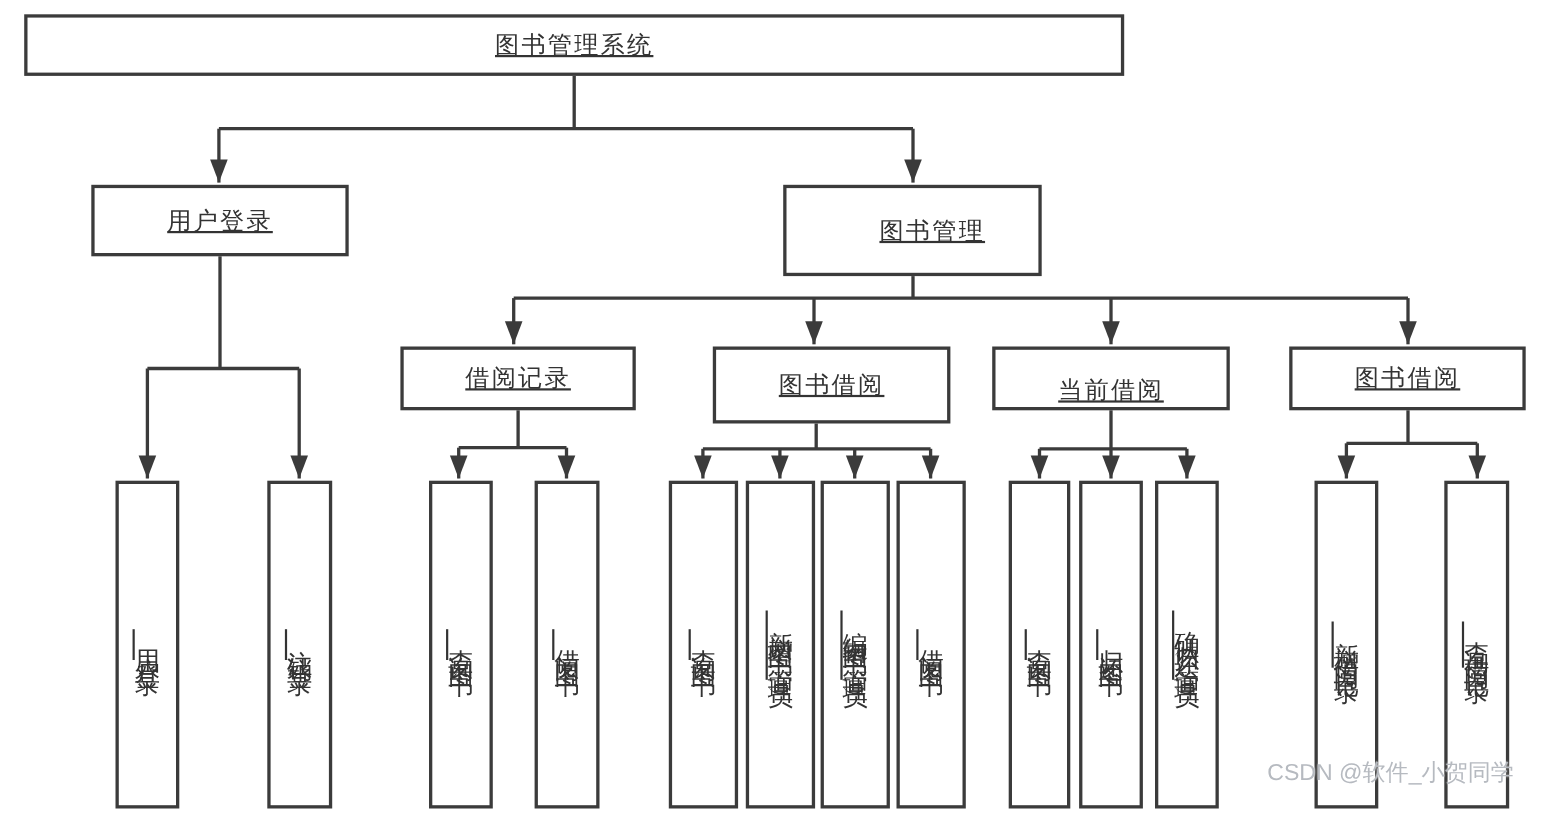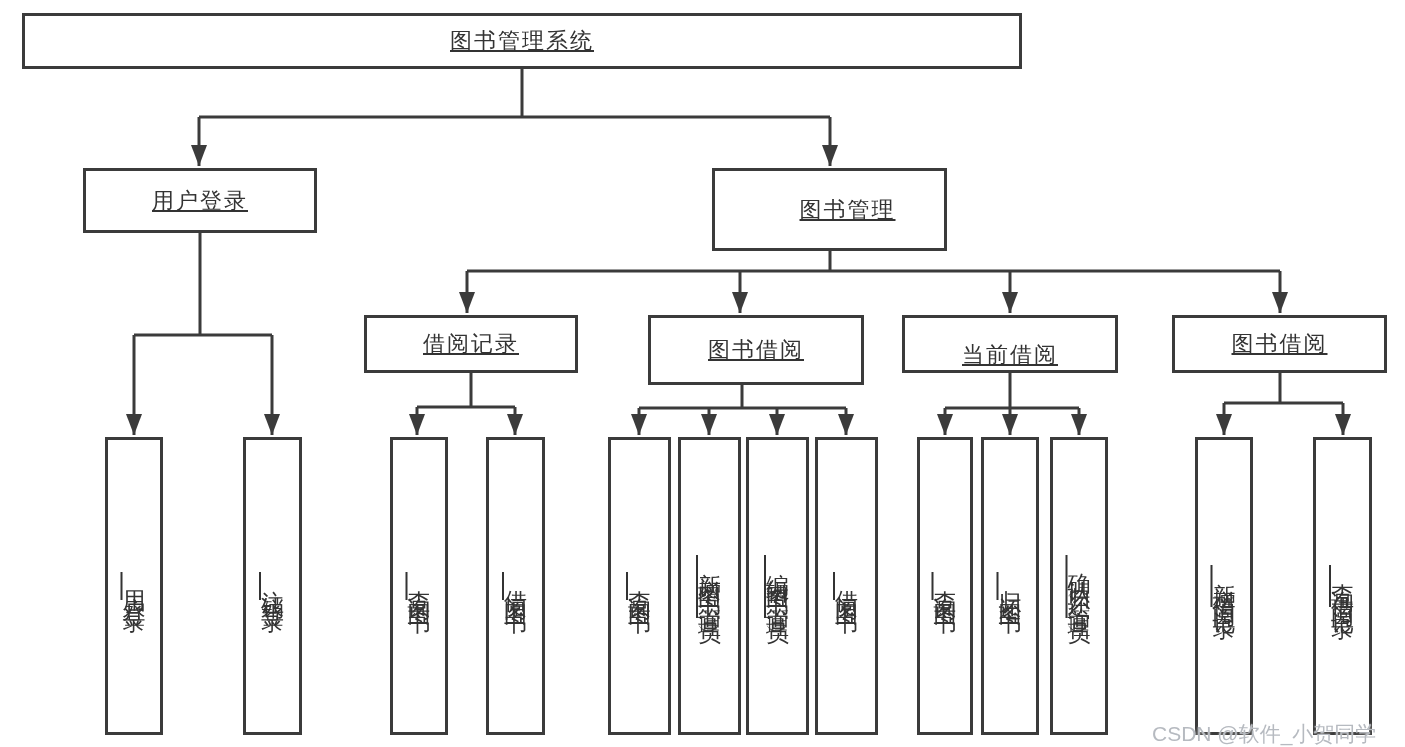--- a/index.html
+++ b/index.html
@@ -15,21 +15,21 @@
     position:absolute; box-sizing:border-box; border:3px solid var(--line);
     background:#fff; display:flex; align-items:center; justify-content:center;
     color:var(--text); z-index:2;text-decoration:underline;
   }
   .h-label{font-size:22px; letter-spacing:2px; white-space:nowrap;}
   .v-label{
     writing-mode:vertical-rl; font-size:23px; letter-spacing:7px;
     line-height:1; white-space:nowrap;
   }
   .watermark{
-    position:absolute; left:1152px; top:720px; z-index:3;
+    position:absolute; left:1152px; top:688px; z-index:3;
     font-size:21px; color:var(--watermark);
     text-shadow:0 0 2px #ffffff; white-space:nowrap;
   }
 </style>
 </head>
 <body>
 
 <div class="canvas">
 
   <svg class="connectors" width="1405" height="747" viewBox="0 0 1405 747">

